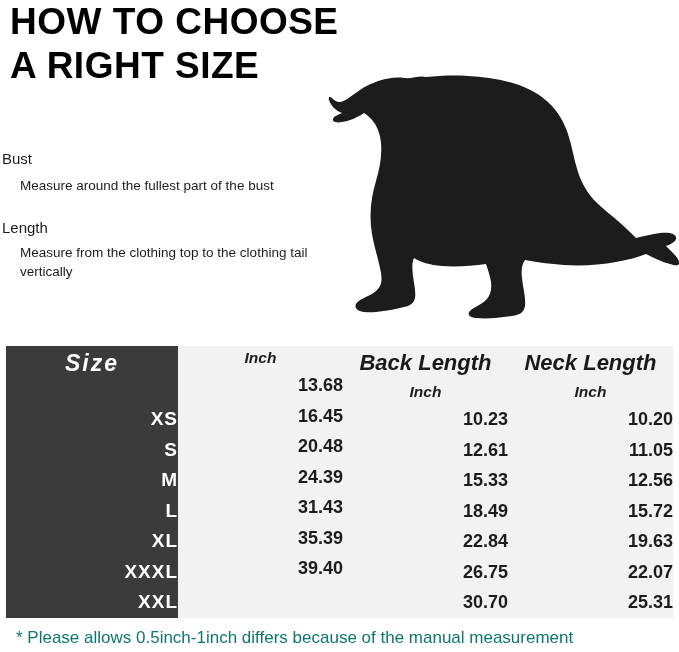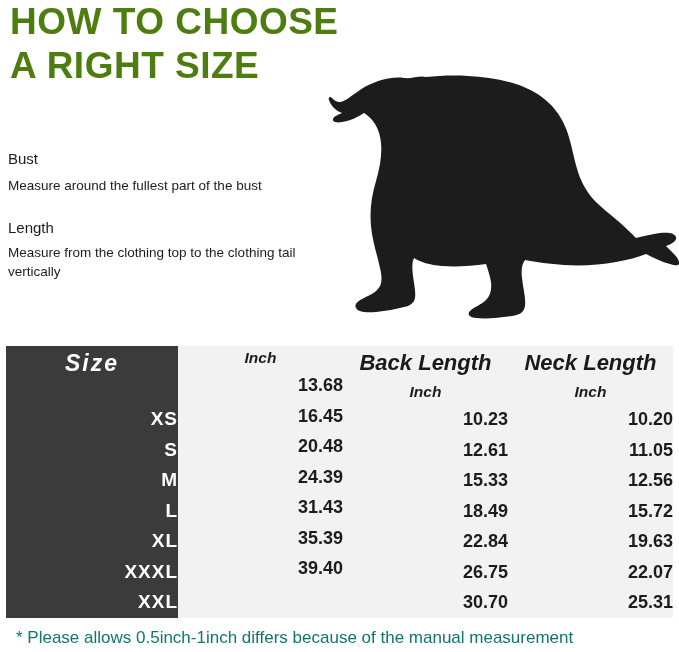--- a/index.html
+++ b/index.html
@@ -22,38 +22,38 @@
   
   .headline {
     position: absolute;
     left: 10px;
     top: 0px;
     width: 360px;
     font-weight: bold;
     font-size: 37px;
     line-height: 44px;
     letter-spacing: 0.5px;
-    color: #4d7c0f;
+    color: #000000;
   }
   .headline .l1 { display: block; }
   .headline .l2 { display: block; }
 
   .term {
     position: absolute;
-    left: 8px;
+    left: 2px;
     font-size: 15px;
     font-weight: normal;
     color: #1c1c1c;
   }
   .term-bust { top: 150px; }
   .term-length { top: 219px; }
 
   .desc {
     position: absolute;
-    left: 8px;
+    left: 20px;
     font-size: 13.5px;
     line-height: 19px;
     color: #1c1c1c;
     width: 330px;
   }
   .desc-bust { top: 176px; }
   .desc-length { top: 243px; }
 
   
   .dog {

